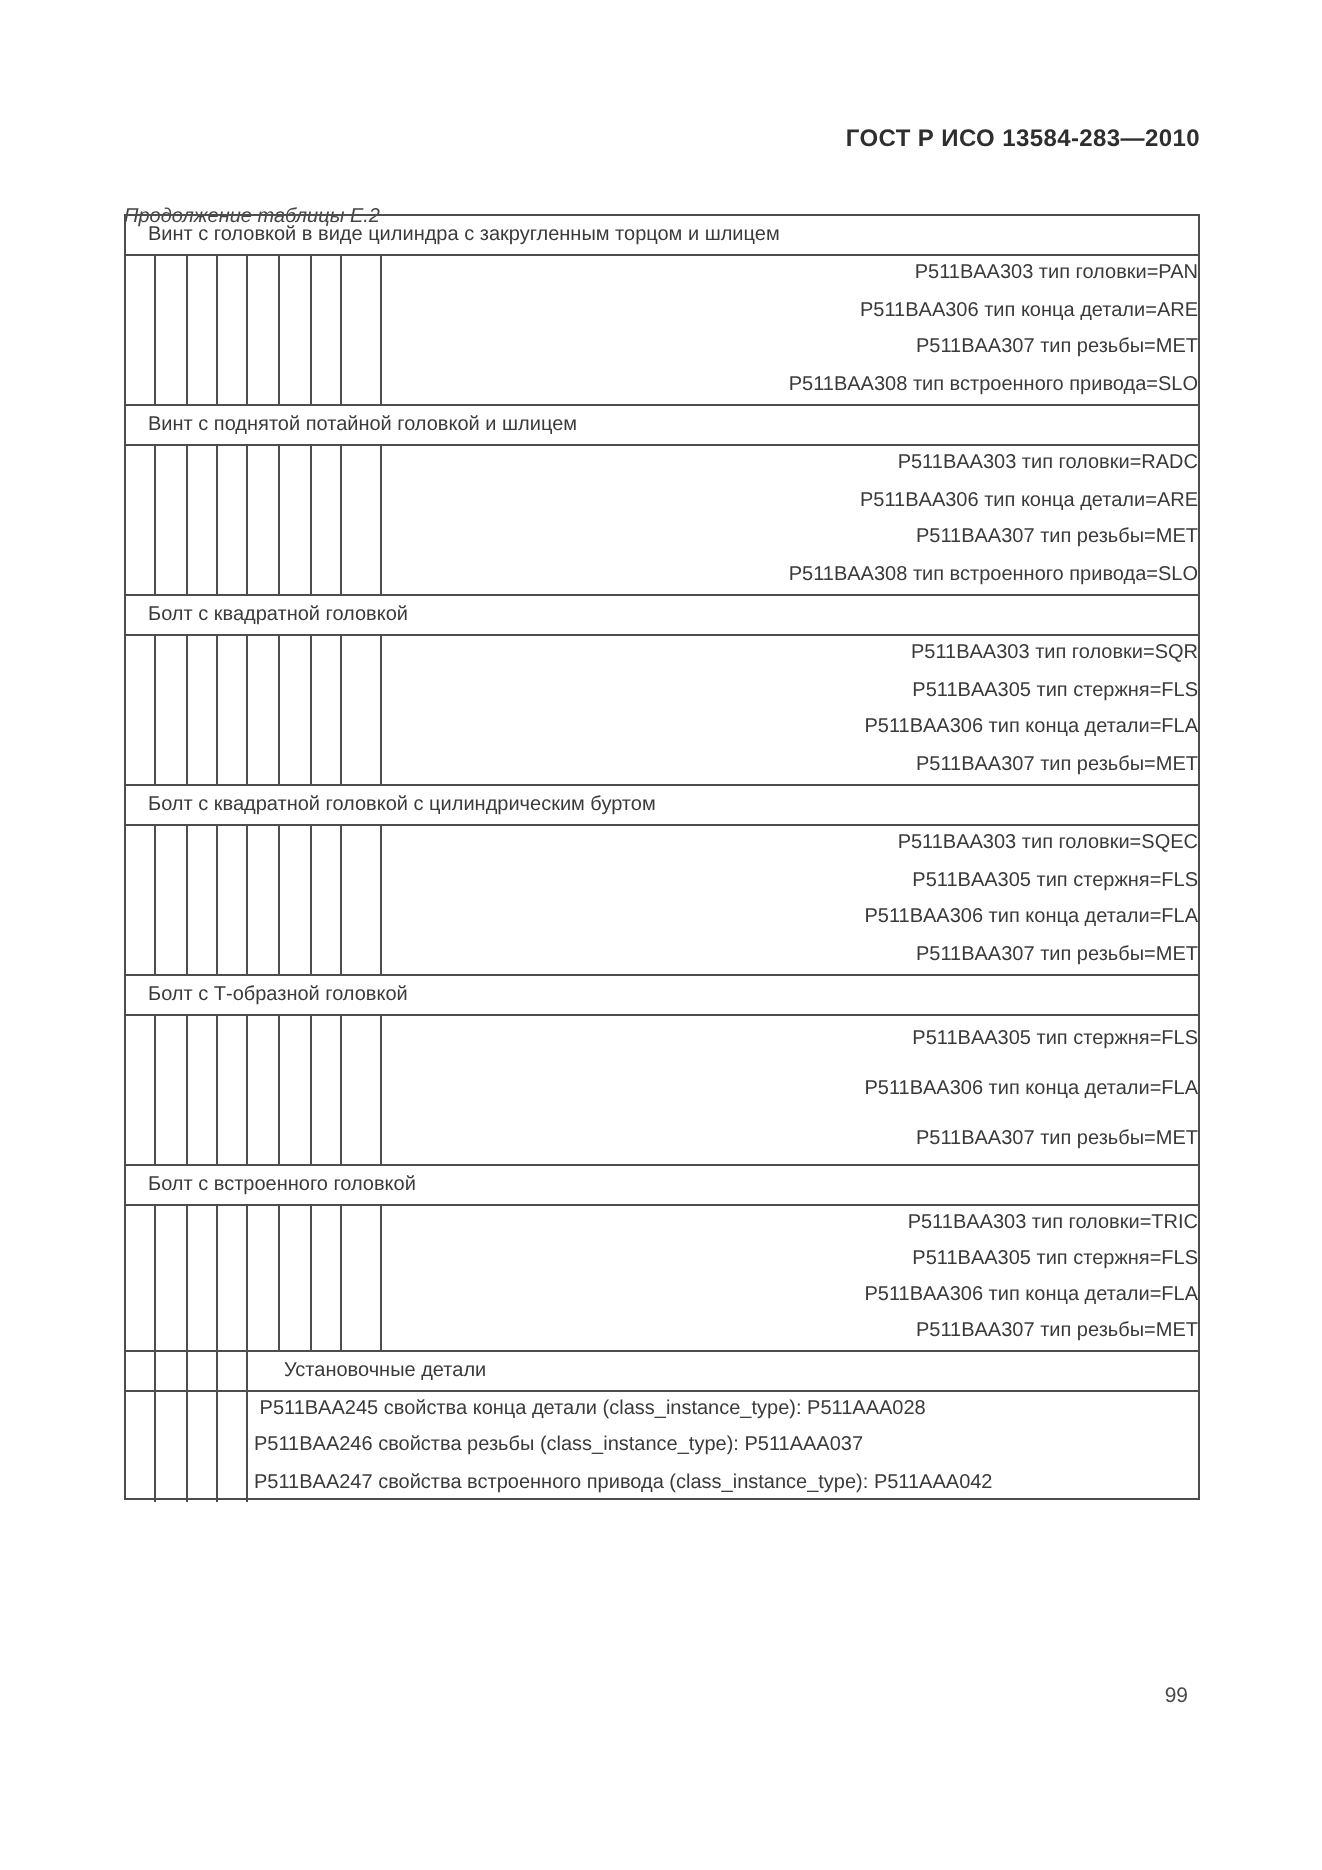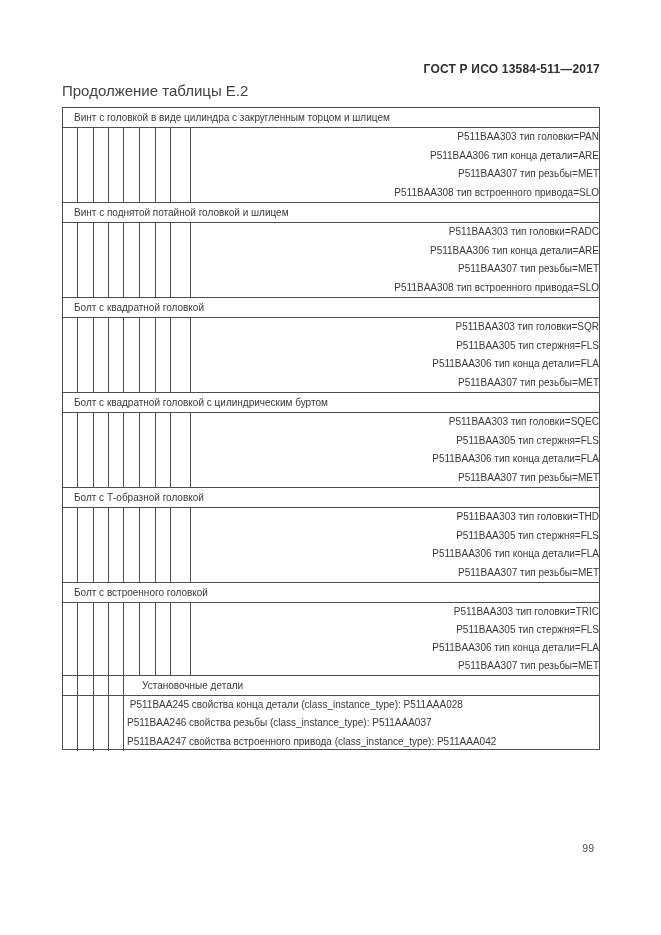--- a/index.html
+++ b/index.html
@@ -16,22 +16,22 @@
     color:var(--ink);
     overflow:hidden;
   }
   .doc-header{
     position:absolute;top:62px;left:62px;width:538px;
     text-align:right;
     font-size:12px;font-weight:bold;letter-spacing:.2px;
     color:#2e2e2e;
   }
   .caption{
-    position:absolute;top:82px;left:62px;
-    font-size:15px;color:#444;
+    position:absolute;top:103px;left:62px;
+    font-size:10px;font-style:italic;color:#444;
   }
   .gtable{
     position:absolute;top:107px;left:62px;
     width:538px;height:643px;
     border:1px solid var(--line);
     box-sizing:border-box;
     font-size:10px;
   }
   .row{display:flex;box-sizing:border-box;border-bottom:1px solid var(--line);}
   .row:last-child{border-bottom:none;}
@@ -52,21 +52,21 @@
   .page-num{
     position:absolute;top:842px;left:500px;width:94px;
     text-align:right;font-size:10.5px;color:#4a4a4a;
   }
 </style>
 </head>
 <body>
 
 <div class="page">
 
-  <div class="doc-header">ГОСТ Р ИСО 13584-511—2017</div>
+  <div class="doc-header">ГОСТ Р ИСО 13584-283—2010</div>
   <div class="caption">Продолжение таблицы Е.2</div>
 
   <div class="gtable">
 
     <div class="row h-head">
       <div class="nc w15"></div>
         <div class="nc w16"></div>
         <div class="nc w15"></div>
         <div class="nc w15"></div>
         <div class="nc w16"></div>
@@ -185,21 +185,20 @@
     <div class="row h-props">
       <div class="nc w15"></div>
         <div class="nc w16"></div>
         <div class="nc w15"></div>
         <div class="nc w15"></div>
         <div class="nc w16"></div>
         <div class="nc w16"></div>
         <div class="nc w15"></div>
         <div class="nc w20"></div>
       <div class="content props-cell">
-        <div class="pline">P511BAA303 тип головки=THD</div>
         <div class="pline">P511BAA305 тип стержня=FLS</div>
         <div class="pline">P511BAA306 тип конца детали=FLA</div>
         <div class="pline">P511BAA307 тип резьбы=MET</div>
       </div>
     </div>
 
     <div class="row h-head">
       <div class="nc w15"></div>
         <div class="nc w16"></div>
         <div class="nc w15"></div>

